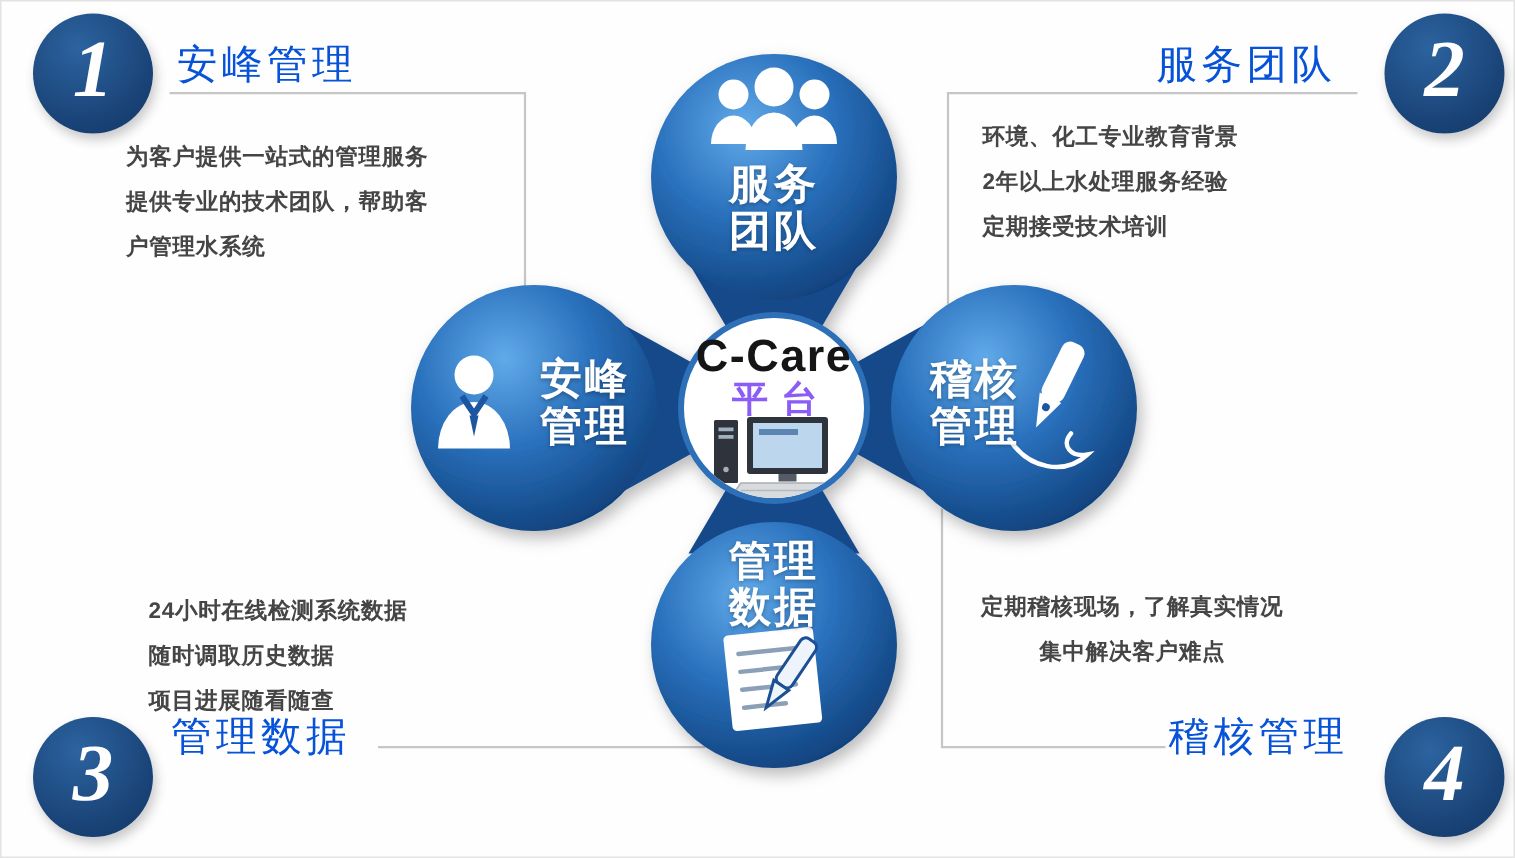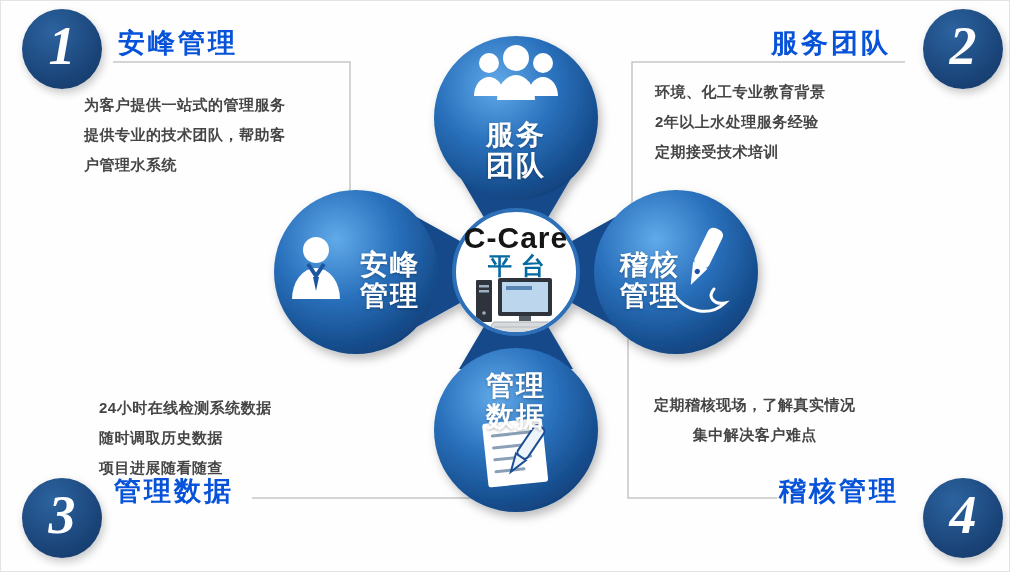--- a/index.html
+++ b/index.html
@@ -20,54 +20,53 @@
   }
   .badge span{
     color:#fff;font-family:"Liberation Serif","DejaVu Serif",serif;
     font-style:italic;font-weight:bold;font-size:54px;line-height:1;transform:translateY(-3px);
   }
   .b1{left:22px;top:9px;} .b2{left:923px;top:9px;}
   .b3{left:22px;top:478px;} .b4{left:923px;top:478px;}
 
   
   .heading{
-    position:absolute;z-index:2;font-size:27px;font-weight:bold;
+    position:absolute;z-index:2;font-size:27px;font-weight:normal;
     letter-spacing:3px;color:#0652d9;white-space:nowrap;
   }
   .h1{left:118px;top:25px;} .h2{left:771px;top:25px;}
   .h3{left:114px;top:473px;} .h4{left:779px;top:473px;}
 
   
   .tblock{
     position:absolute;z-index:2;font-size:15px;line-height:30px;
     color:#454545;font-weight:600;letter-spacing:.5px;white-space:nowrap;
   }
   .t1{left:84px;top:90px;} .t2{left:655px;top:77px;}
   .t3{left:99px;top:393px;} .t4{left:654px;top:390px;text-align:center;}
 
   
   .petal-label{
     position:absolute;z-index:2;text-align:center;color:#ffffff;
     font-weight:bold;font-size:28px;letter-spacing:2px;line-height:31px;
     text-shadow:0 1px 3px rgba(0,0,0,.3);
-    margin-top:12px;
   }
   .pl-top{left:451px;top:107px;width:130px;}
   .pl-left{left:342px;top:237px;width:96px;}
   .pl-right{left:602px;top:237px;width:96px;}
   .pl-bottom{left:451px;top:358px;width:130px;}
 
   
   .center-title{
     position:absolute;z-index:2;left:446px;top:221px;width:140px;text-align:center;
     font-size:30px;font-weight:bold;color:#151515;letter-spacing:1px;
   }
   .center-sub{
     position:absolute;z-index:2;left:446px;top:250px;width:140px;text-align:center;
-    font-size:24px;font-weight:bold;color:#0369a1;letter-spacing:9px;margin-left:5px;
+    font-size:24px;font-weight:bold;color:#8b5cf6;letter-spacing:9px;margin-left:5px;
   }
 </style>
 </head>
 <body>
 
 <div class="stage">
 
   <svg class="art" width="1010" height="572" viewBox="0 0 1010 572">
     <defs>
       <radialGradient id="petalGrad" cx="38%" cy="30%" r="80%">

